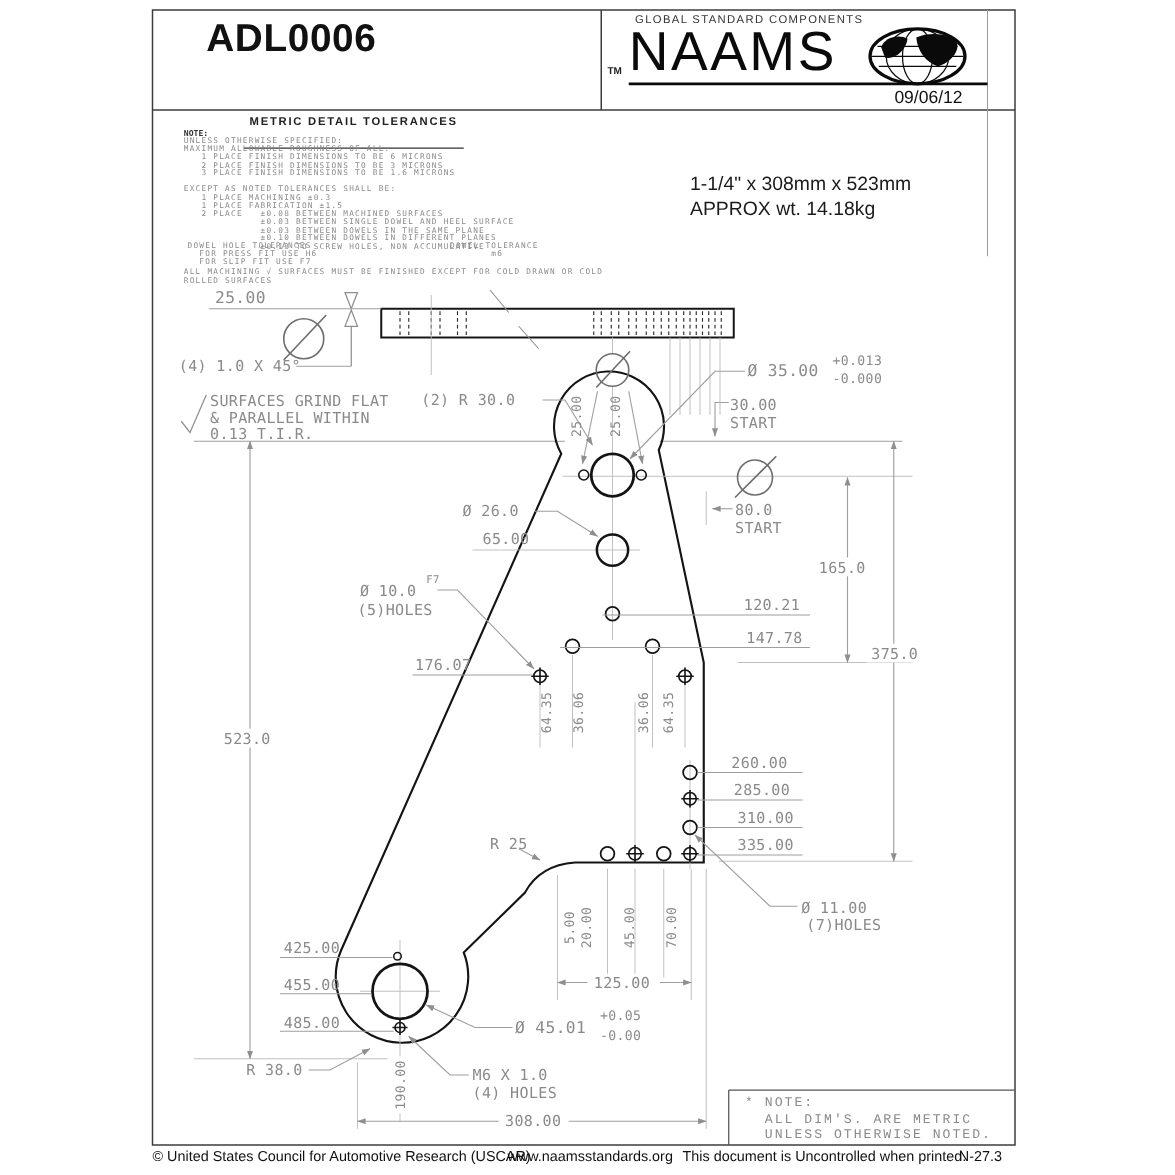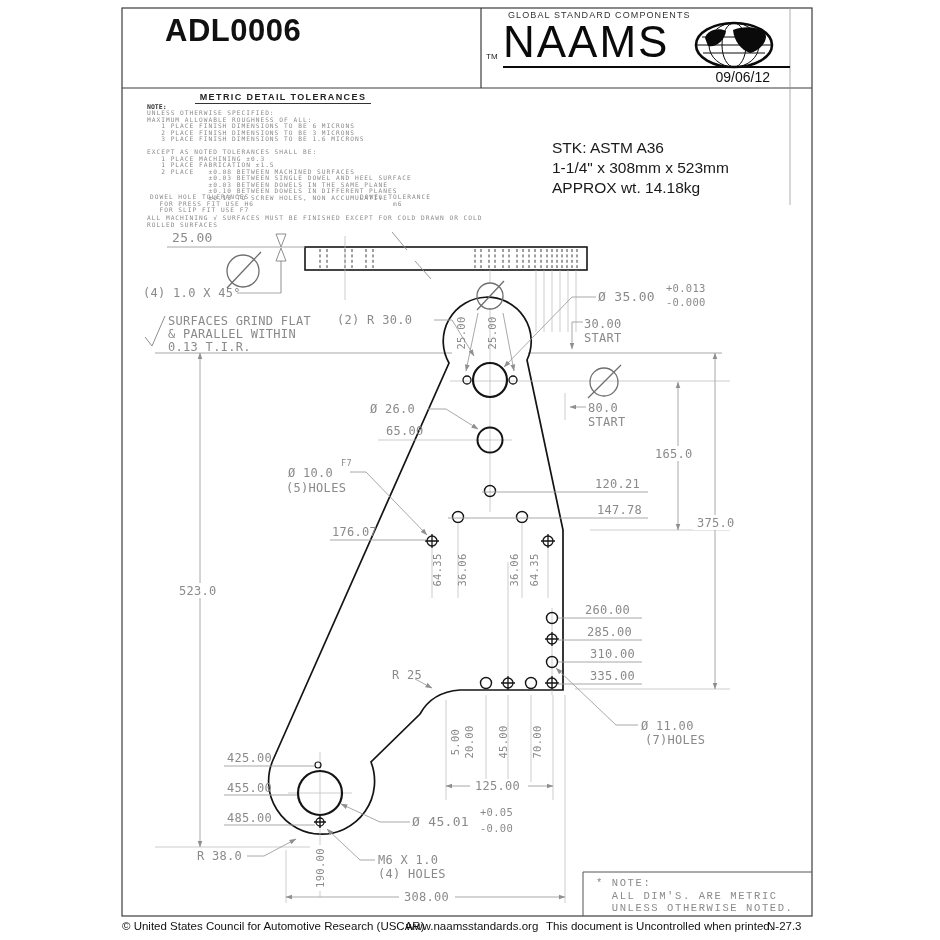--- a/index.html
+++ b/index.html
@@ -1,23 +1,23 @@
 <!DOCTYPE html>
 <html><head>
 <meta charset="utf-8">
 <style>
   html,body{margin:0;padding:0;background:#fff;width:940px;height:940px;overflow:hidden;}
   body{position:relative;font-family:"Liberation Sans",sans-serif;}
   .abs{position:absolute;}
   .title-line{font-weight:bold;font-size:31px;line-height:34px;color:#111;letter-spacing:.5px;}
   .tagline{font-size:9px;letter-spacing:1.1px;color:#333;font-weight:normal;}
   .brand{font-weight:normal;font-size:44px;line-height:44px;color:#0a0a0a;letter-spacing:2px;}
-  .tm{font-size:8px;font-weight:normal;color:#222;}
+  .tm{font-size:8px;font-weight:bold;color:#222;}
   .hdr-date{font-size:14px;color:#111;text-align:right;}
-  .tol-title{font-size:9px;font-weight:bold;letter-spacing:1.4px;color:#222;text-align:center;border-bottom:1.2px solid #333;padding-bottom:1px;}
+  .tol-title{font-size:9px;font-weight:bold;letter-spacing:1.4px;color:#222;text-align:center;border-bottom:1.2px solid #333;padding-bottom:16px;}
   .note-label{font-size:6.5px;font-weight:bold;color:#333;font-family:"DejaVu Sans Mono",monospace;}
   pre.tiny{font-family:"DejaVu Sans Mono",monospace;font-size:6.2px;line-height:6.5px;letter-spacing:1px;color:#8a8a8a;margin:0;}
   .stk{font-size:15.5px;line-height:20px;color:#1a1a1a;}
   pre.mnote{font-family:Liberation Mono, monospace;font-size:10.5px;line-height:12.5px;letter-spacing:1.6px;color:#8a8a8a;margin:0;}
   .footer-txt{font-size:11.5px;color:#111;}
   svg text{font-family:"DejaVu Sans Mono",monospace;fill:#8a8a8a;font-size:12px;letter-spacing:.3px;}
   svg text.lg{font-size:13px;}
   svg text.sm{font-size:10.5px;}
   svg text.xs{font-size:8.5px;}
 </style>
@@ -331,21 +331,20 @@
              ±0.13 TO SCREW HOLES, NON ACCUMULATIVE</pre>
 <pre class="abs tiny" style="left:150px;top:194px">DOWEL HOLE TOLERANCES
   FOR PRESS FIT USE H6
   FOR SLIP FIT USE F7</pre>
 <pre class="abs tiny" style="left:360px;top:194px">DOWEL TOLERANCE
        m6</pre>
 <pre class="abs tiny" style="left:147px;top:215px">ALL MACHINING √ SURFACES MUST BE FINISHED EXCEPT FOR COLD DRAWN OR COLD
 ROLLED SURFACES</pre>
 
 <div class="abs stk" style="left:552px;top:138px">
-  <div>STK: ASTM A36</div>
   <div>1-1/4" x 308mm x 523mm</div>
   <div>APPROX wt. 14.18kg</div>
 </div>
 
 <pre class="abs mnote" style="left:596px;top:877px">* NOTE:
   ALL DIM'S. ARE METRIC
   UNLESS OTHERWISE NOTED.</pre>
 
 <div class="abs footer-txt" style="left:122px;top:920px">© United States Council for Automotive Research (USCAR)</div>
 <div class="abs footer-txt" style="left:406px;top:920px">www.naamsstandards.org</div>

